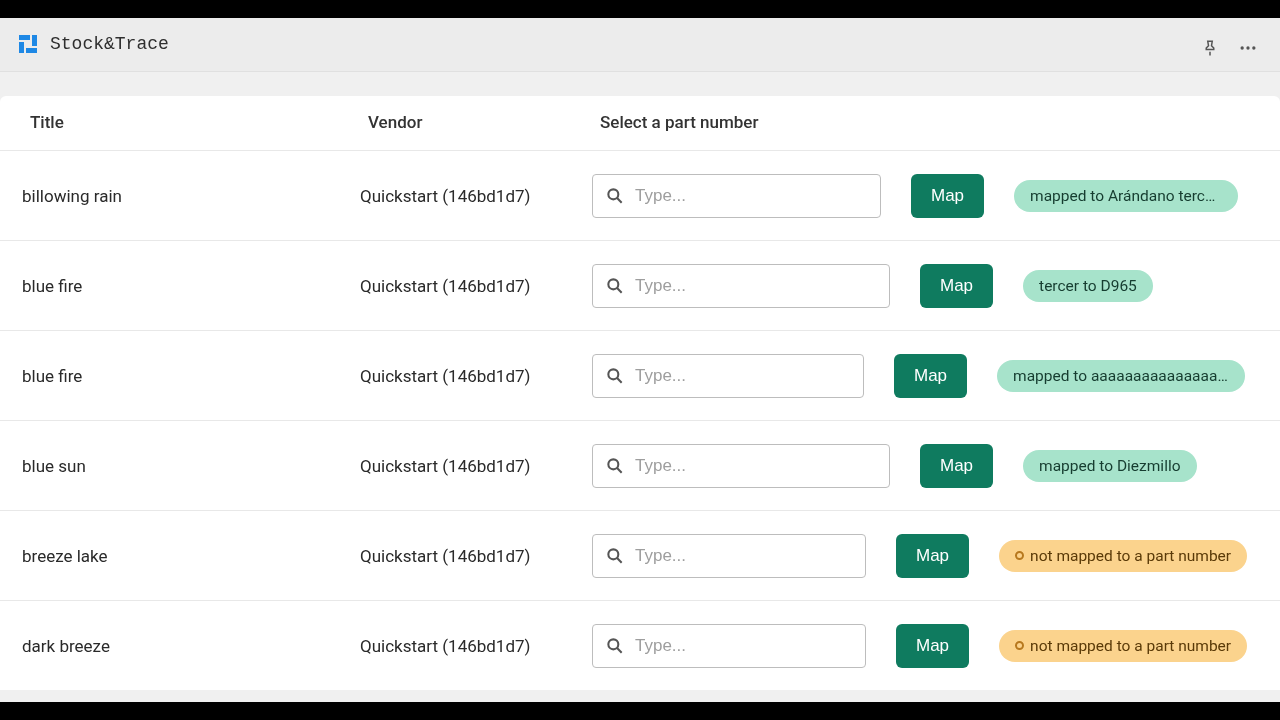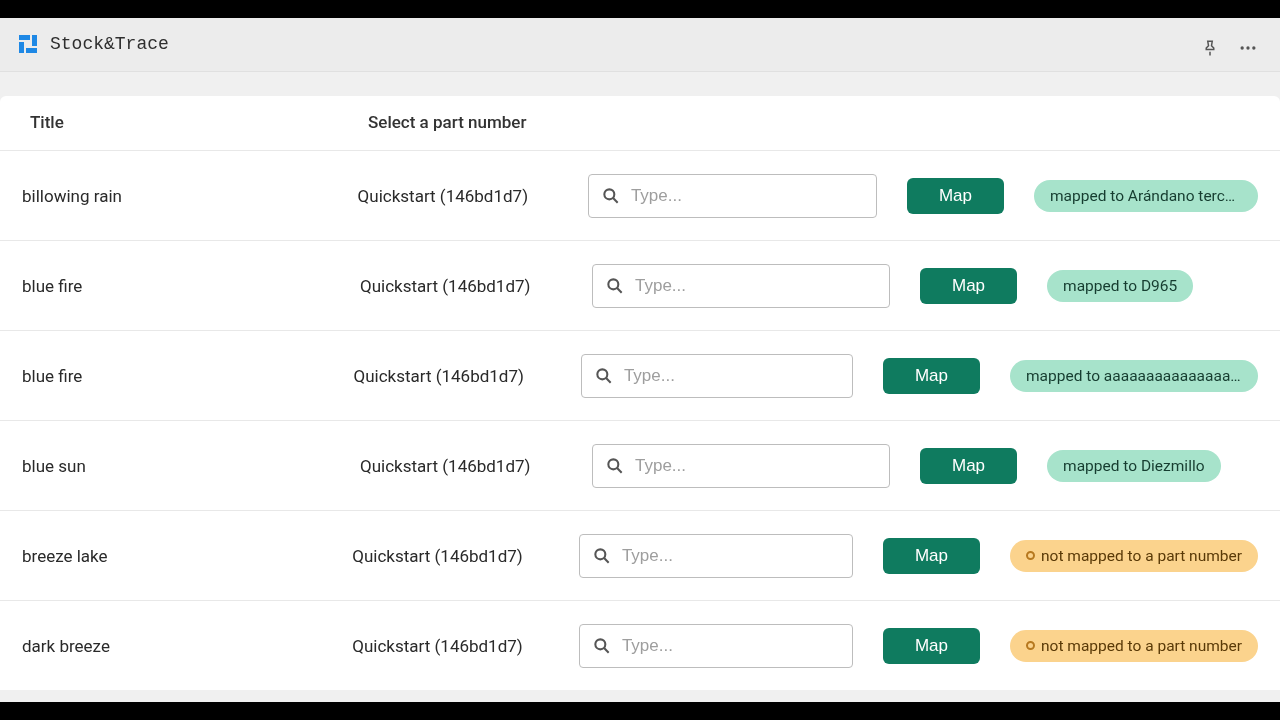--- a/index.html
+++ b/index.html
@@ -110,22 +110,22 @@
     color: #333;
     width: 100%;
     background: transparent;
   }
   .search-wrap input::placeholder { color: #9e9e9e; }
   .map-btn {
     background: #0f7b5f;
     color: #fff;
     border: none;
     border-radius: 6px;
-    padding: 0 32px;
-    height: 36px;
+    padding: 0 20px;
+    height: 44px;
     font-size: 17px;
     font-weight: 500;
     cursor: pointer;
     flex-shrink: 0;
   }
   .badge {
     border-radius: 999px;
     padding: 7px 16px;
     font-size: 15.5px;
     font-weight: 400;
@@ -186,20 +186,21 @@
         <circle cx="5" cy="12" r="2"></circle>
           <circle cx="12" cy="12" r="2"></circle>
           <circle cx="19" cy="12" r="2"></circle>
       </svg>
     </div>
   </div>
 
   <div class="content-card">
     <div class="table-header">
       <div class="col-title">Title</div>
+      <div class="col-vendor">Vendor</div>
       <div class="col-select">Select a part number</div>
     </div>
     <div id="rows">
         <div class="row">
           <div class="rtitle">billowing rain</div>
           <div class="rvendor">Quickstart (146bd1d7)</div>
           <div class="raction">
             <div class="search-wrap" style="width: 289px;">
               <svg width="20" height="20" viewBox="0 0 24 24" fill="none" stroke="#555" stroke-width="2.5">
                 <circle cx="10" cy="10" r="6"></circle>
@@ -219,21 +220,21 @@
           <div class="raction">
             <div class="search-wrap" style="width: 298px;">
               <svg width="20" height="20" viewBox="0 0 24 24" fill="none" stroke="#555" stroke-width="2.5">
                 <circle cx="10" cy="10" r="6"></circle>
                 <line x1="20" y1="20" x2="14.5" y2="14.5"></line>
               </svg>
               <input placeholder="Type..." style="">
             </div>
             <button class="map-btn">Map</button>
             <div class="badge mapped" style="max-width: 240px;">
-              <span class="badge-text">mapped to D965</span>
+              <span class="badge-text">tercer to D965</span>
             </div>
           </div>
         </div>
         <div class="row">
           <div class="rtitle">blue fire</div>
           <div class="rvendor">Quickstart (146bd1d7)</div>
           <div class="raction">
             <div class="search-wrap" style="width: 272px;">
               <svg width="20" height="20" viewBox="0 0 24 24" fill="none" stroke="#555" stroke-width="2.5">
                 <circle cx="10" cy="10" r="6"></circle>

